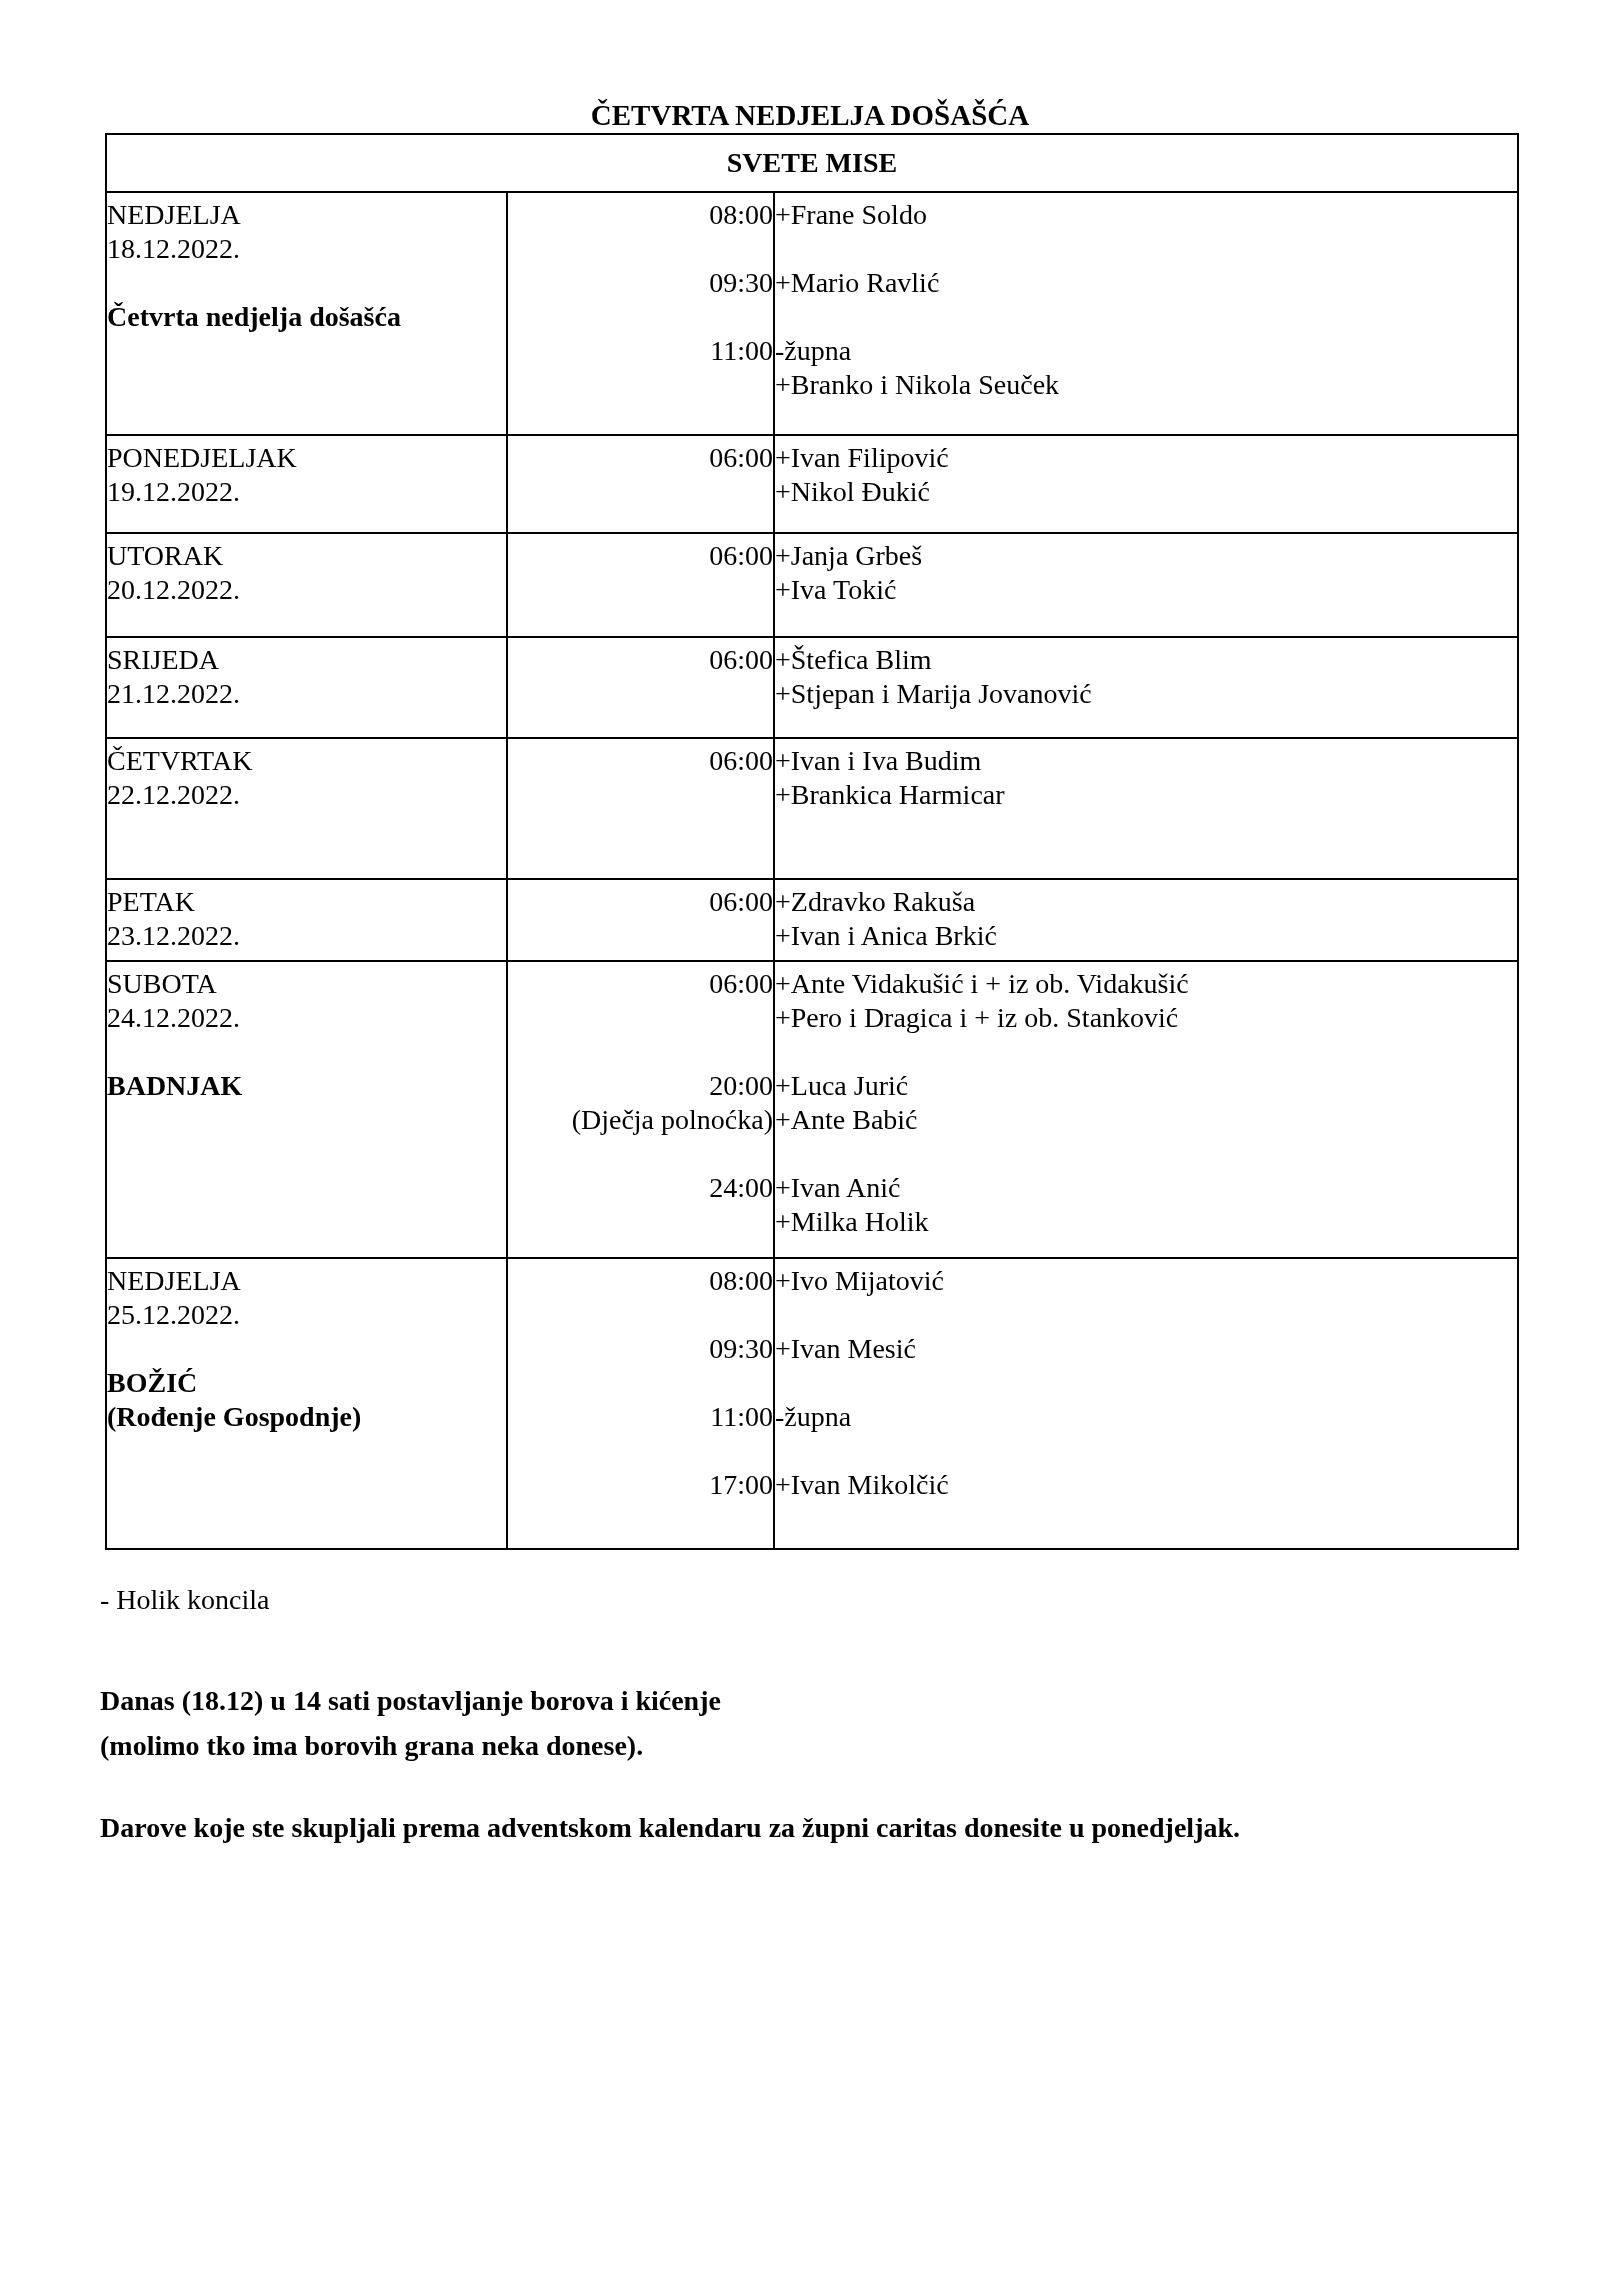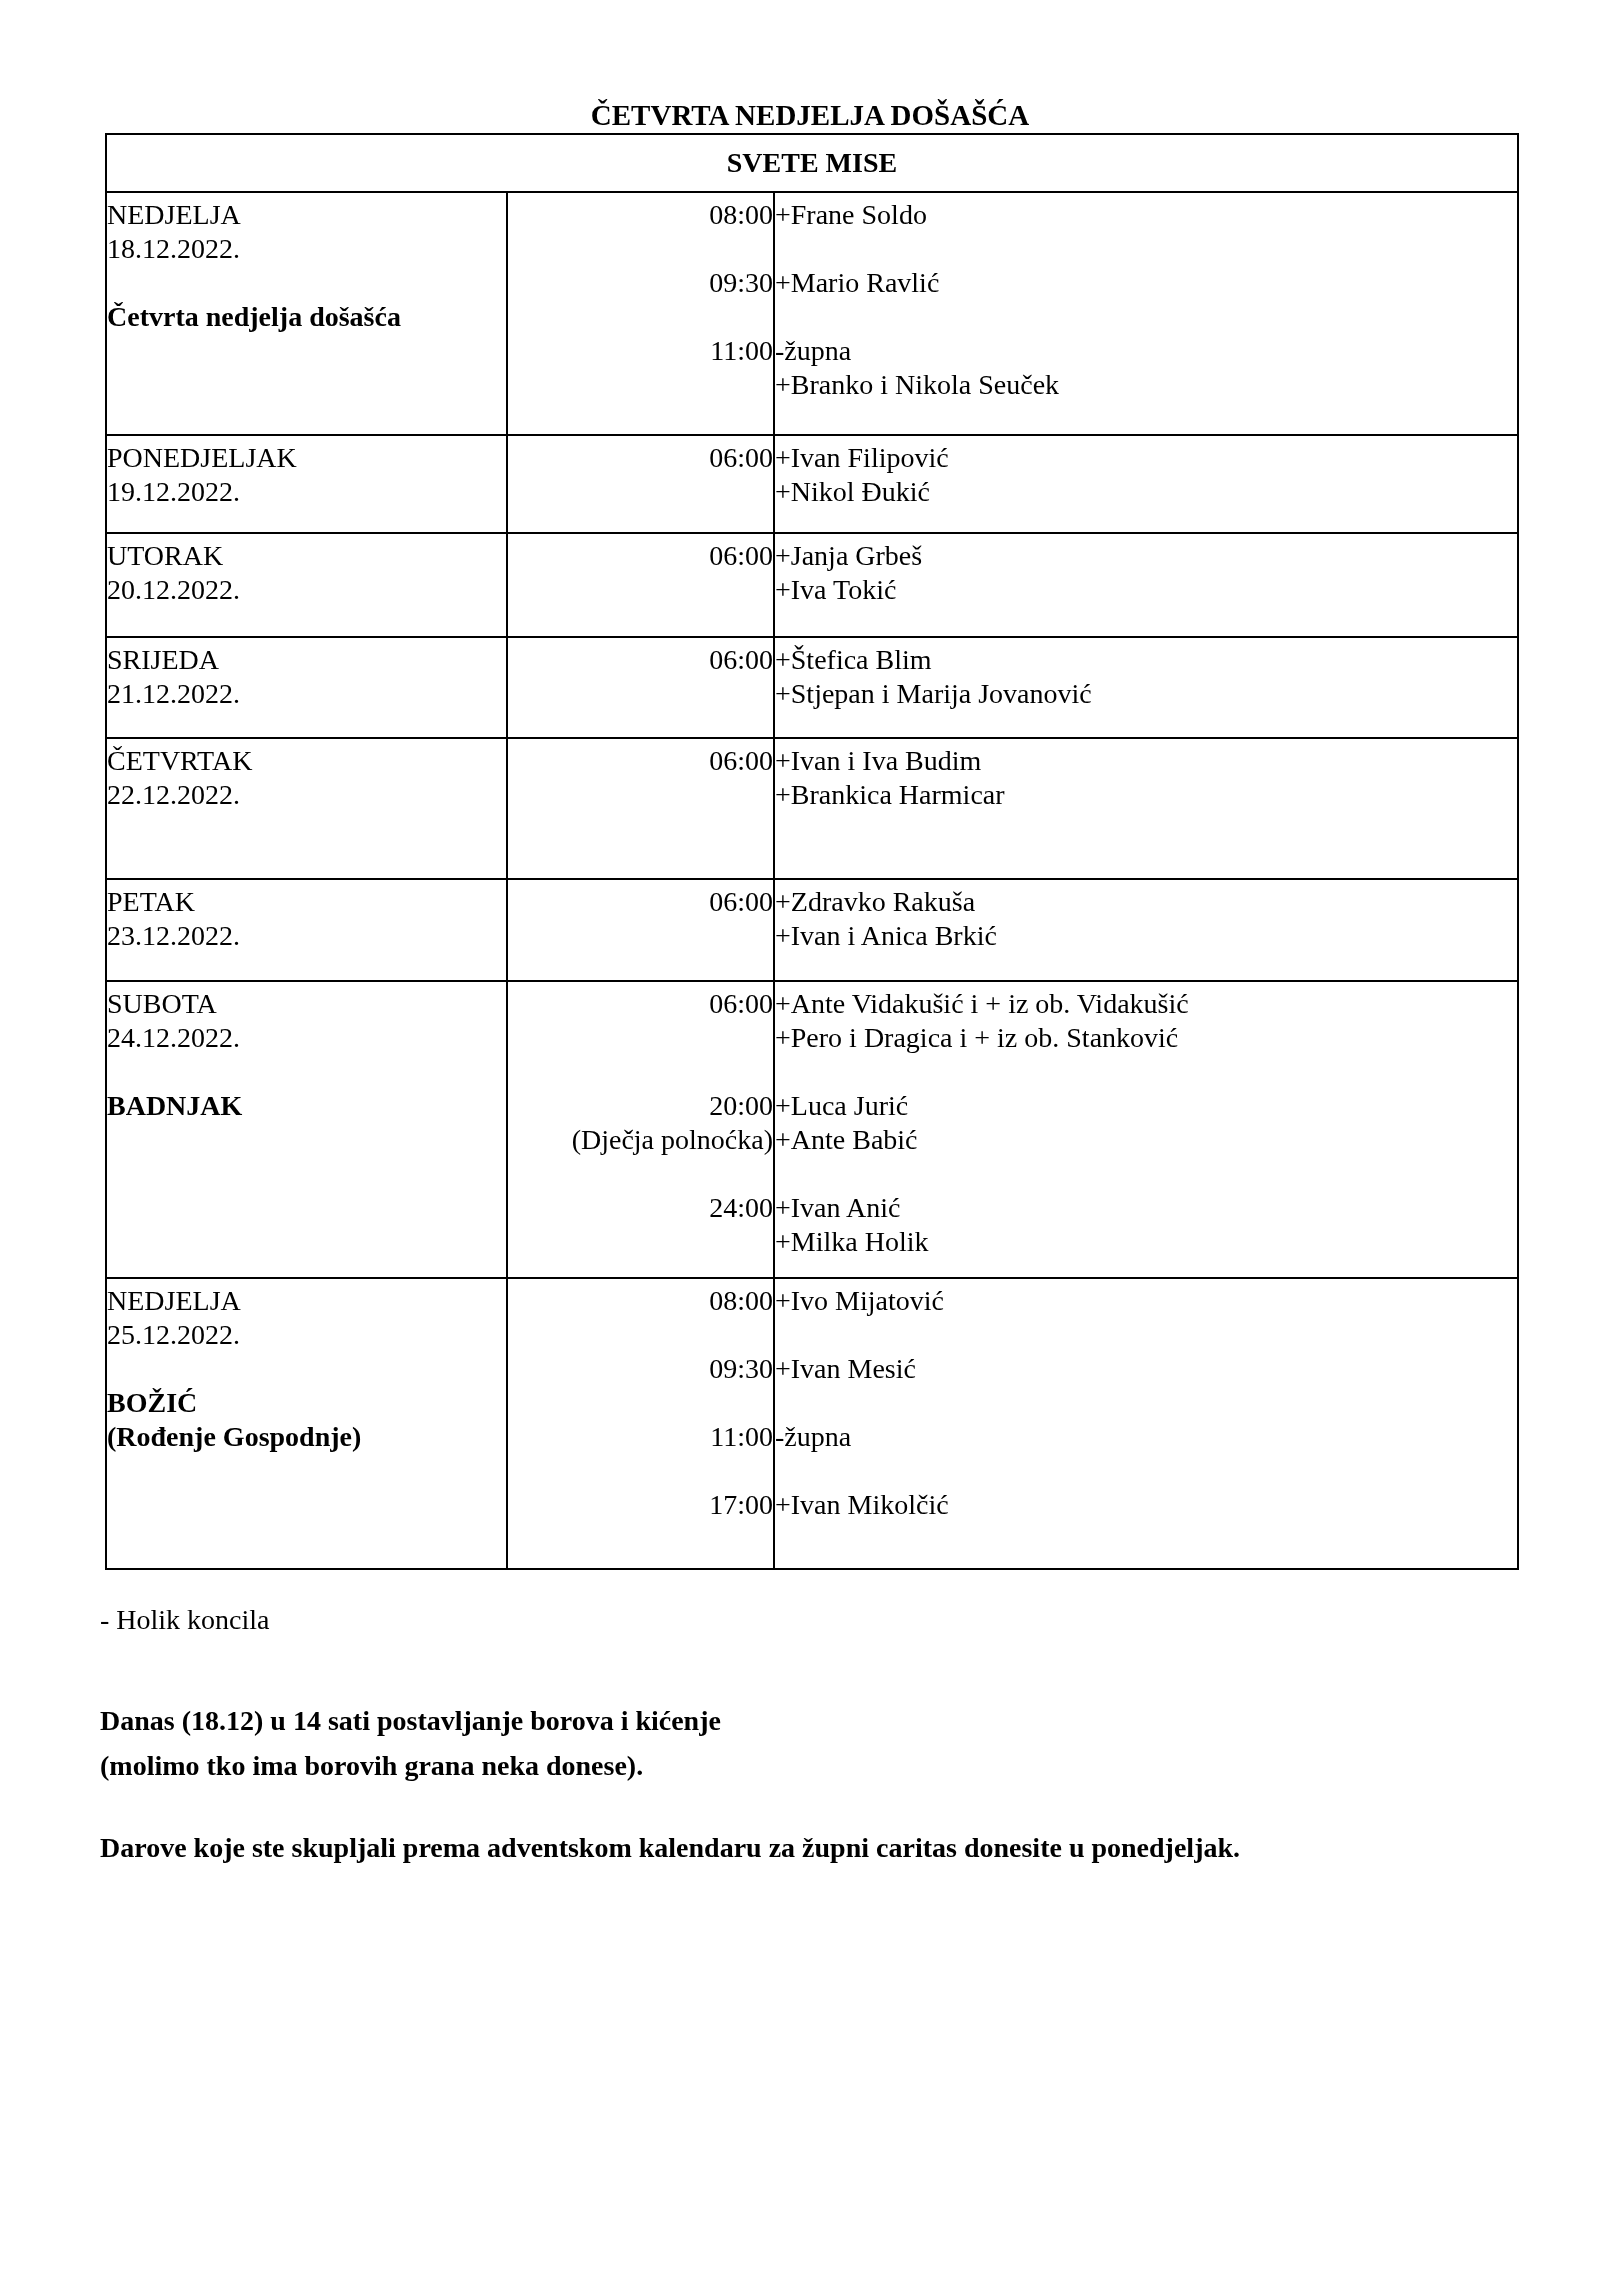--- a/index.html
+++ b/index.html
@@ -53,21 +53,21 @@
     line-height: 34px;
     min-height: 34px;
     white-space: nowrap;
   }
   .bold { font-weight: bold; }
   tr.r0 { height: 243px; }
   tr.r1 { height: 98px; }
   tr.r2 { height: 104px; }
   tr.r3 { height: 101px; }
   tr.r4 { height: 141px; font-family: Liberation Serif, serif; }
-  tr.r5 { height: 102px; }
+  tr.r5 { height: 82px; }
   tr.r6 { height: 297px; }
   tr.r7 { height: 291px; }
   .note-glas {
     margin: 33px 0 0 100px;
     line-height: 34px;
   }
   .announcement {
     margin-left: 100px;
     font-weight: bold;
     line-height: 45px;

